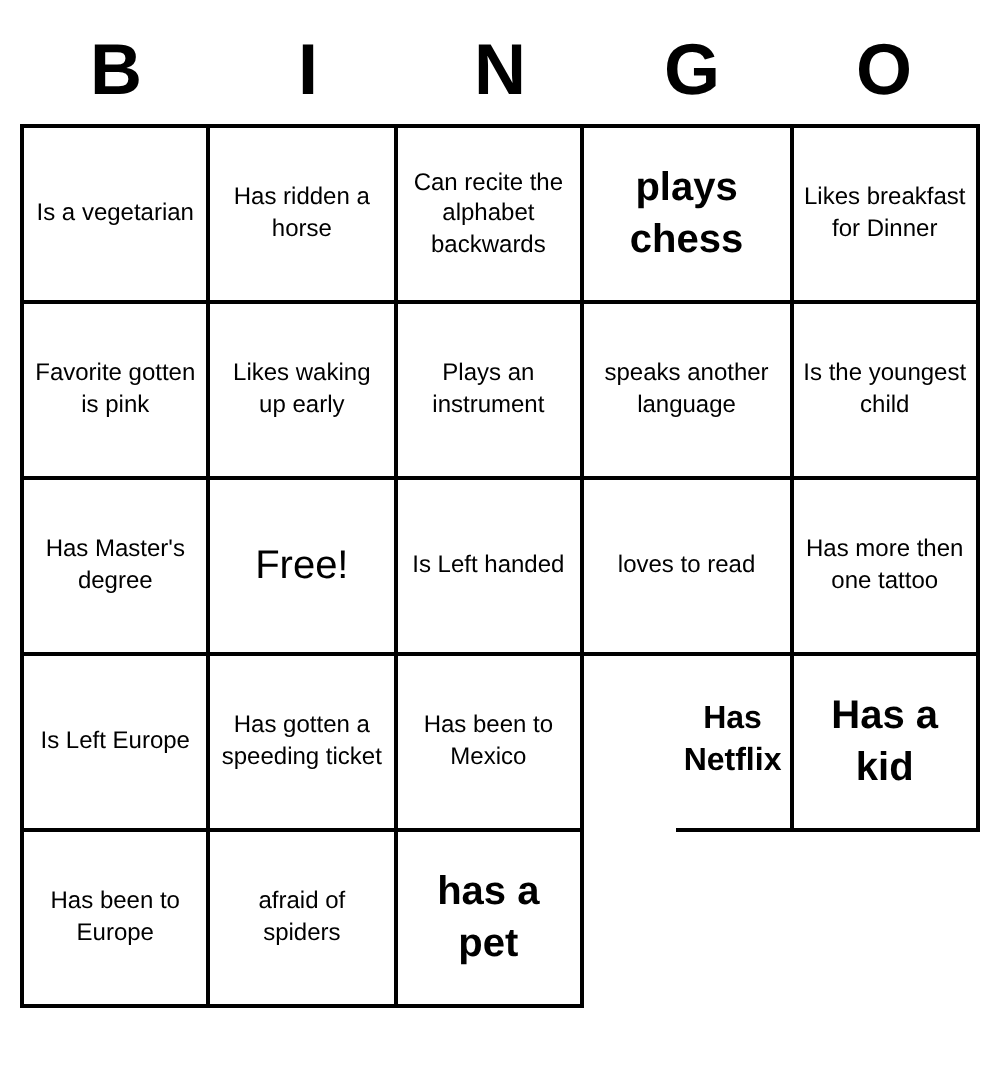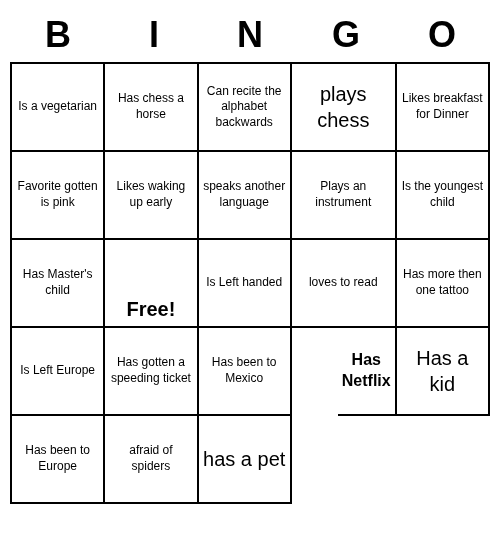--- a/index.html
+++ b/index.html
@@ -42,26 +42,25 @@
       align-items: center;
       justify-content: center;
       text-align: center;
       padding: 4px;
       min-height: 88px;
       font-size: 12px;
       line-height: 1.3;
     }
     .cell.free {
       font-size: 20px;
-      font-weight: bold;
-      align-items: flex-end;
+      font-weight: normal;
     }
     .cell.large-text {
       font-size: 20px;
-      font-weight: normal;
+      font-weight: bold;
     }
     .cell.medium-text {
       font-size: 16px;
       font-weight: bold;
       margin-left: 46px;
     }
   </style>
 </head>
 <body>
 
@@ -71,48 +70,48 @@
       <div class="header-cell">I</div>
       <div class="header-cell">N</div>
       <div class="header-cell">G</div>
       <div class="header-cell">O</div>
     </div>
   <div class="grid">
   <div class="cell">
         <span>Is a vegetarian</span>
       </div>
       <div class="cell">
-        <span>Has chess a horse</span>
+        <span>Has ridden a horse</span>
       </div>
       <div class="cell">
         <span>Can recite the alphabet backwards</span>
       </div>
       <div class="cell large-text">
         <span>plays chess</span>
       </div>
       <div class="cell">
         <span>Likes breakfast for Dinner</span>
       </div>
       <div class="cell">
         <span>Favorite gotten is pink</span>
       </div>
       <div class="cell">
         <span>Likes waking up early</span>
       </div>
       <div class="cell">
-        <span>speaks another language</span>
+        <span>Plays an instrument</span>
       </div>
       <div class="cell">
-        <span>Plays an instrument</span>
+        <span>speaks another language</span>
       </div>
       <div class="cell">
         <span>Is the youngest child</span>
       </div>
       <div class="cell">
-        <span>Has Master's child</span>
+        <span>Has Master's degree</span>
       </div>
       <div class="cell free">
         <span>Free!</span>
       </div>
       <div class="cell">
         <span>Is Left handed</span>
       </div>
       <div class="cell">
         <span>loves to read</span>
       </div>

